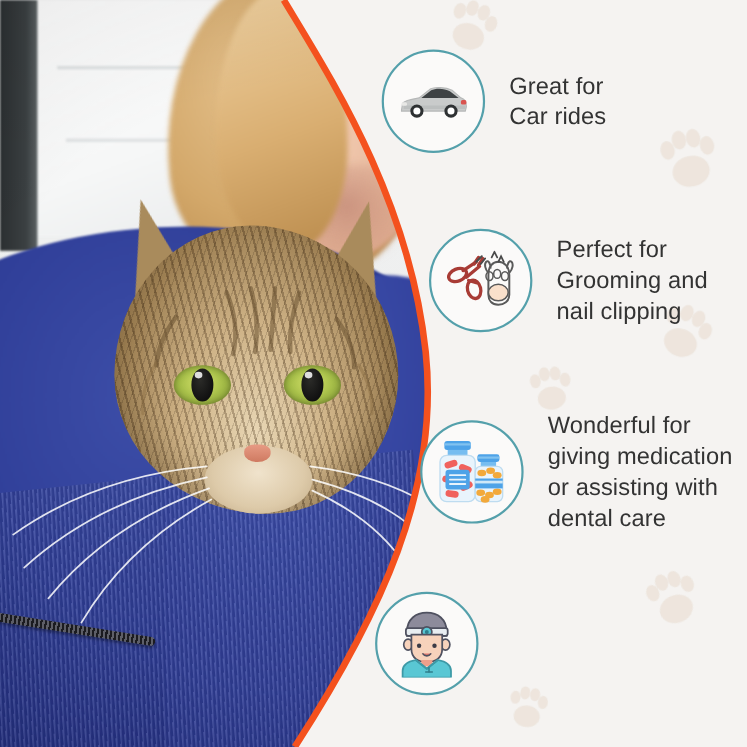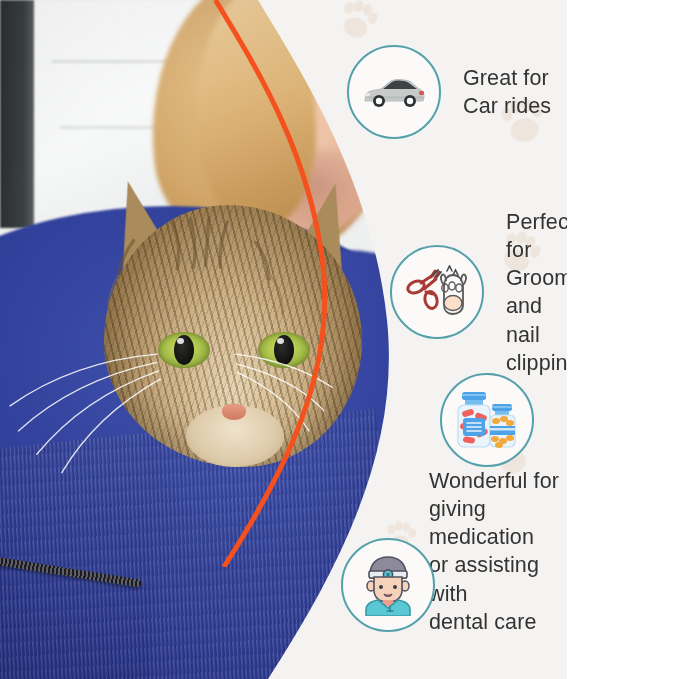--- a/index.html
+++ b/index.html
@@ -5,21 +5,21 @@
   html, body {
     margin: 0;
     padding: 0;
     background: #ffffff;
   }
   body {
     font-family: "Liberation Sans", sans-serif;
   }
   #stage {
     position: relative;
-    width: 567px;
+    width: 679px;
     height: 679px;
     overflow: hidden;
     background: #22c55e;
   }
 
   
   .panel-bg {
     position: absolute;
     inset: 0;
     background: #f5f3f1;
@@ -179,21 +179,21 @@
     margin-left: 22px;
     color: #333333;
     font-size: 21.5px;
     line-height: 1.31;
     letter-spacing: .1px;
     white-space: pre-line;
     font-weight: 400;
   }
   .f1 { left: 347px; top: 45px; }
   .f2 { left: 390px; top: 208px; }
-  .f3 { left: 407px; top: 373px; flex-direction: column; }
+  .f3 { left: 382px; top: 373px; }
   .f4 { left: 341px; top: 538px; }
 </style>
 </head>
 <body>
 
 <div id="stage">
 
   <div class="panel-bg"></div>
   <svg class="paws" viewBox="0 0 679 679">
     <g fill="#ece3da" opacity="0.85">

